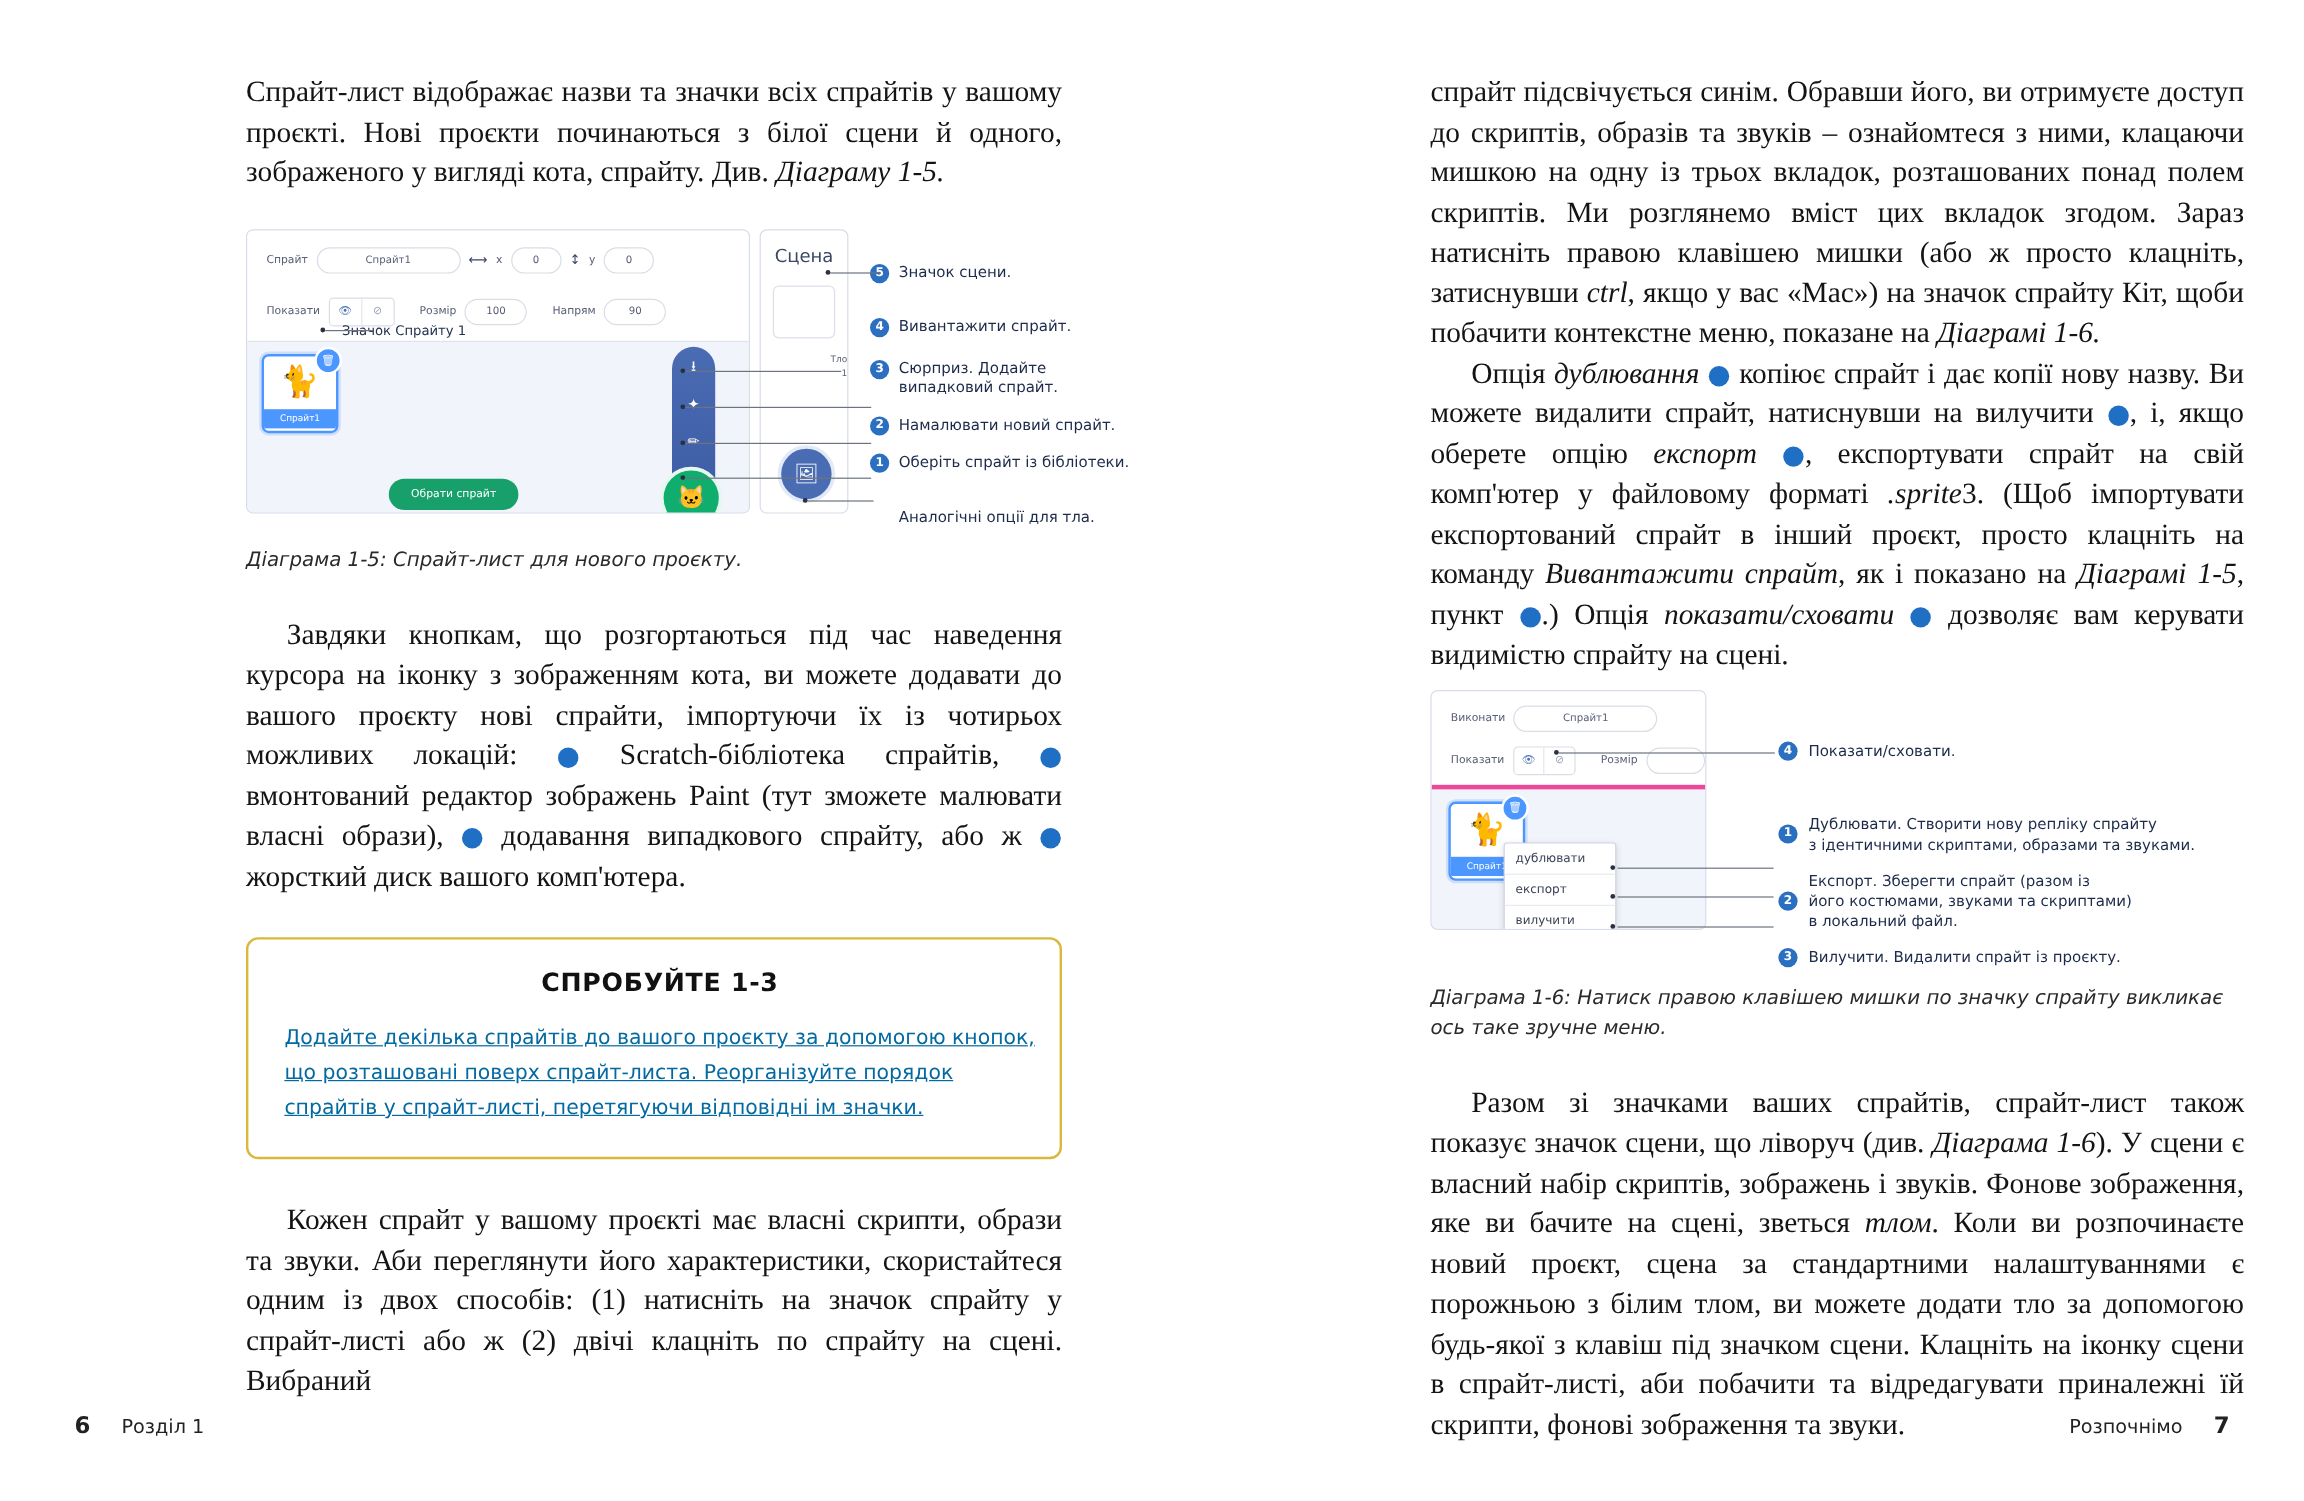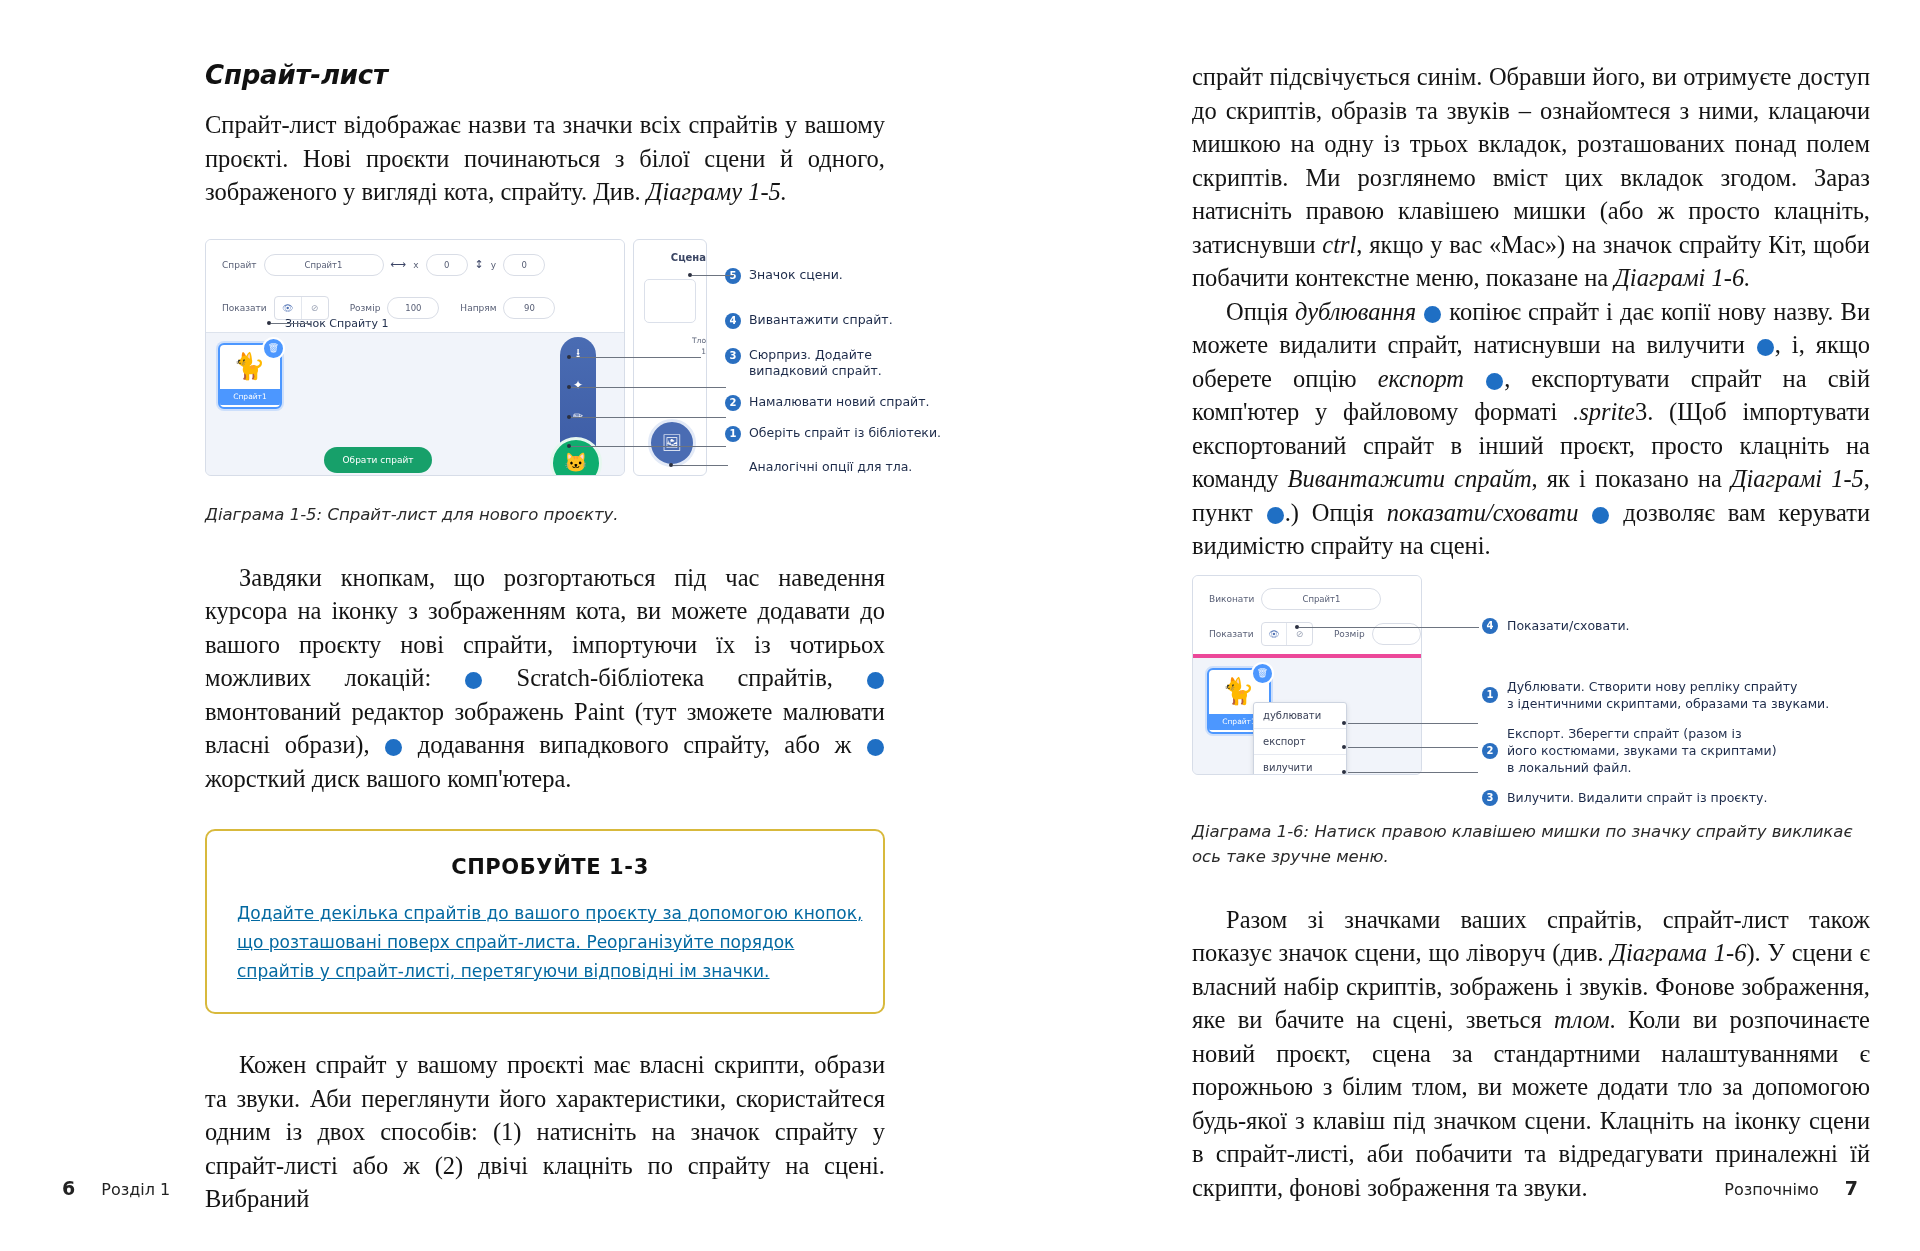--- a/index.html
+++ b/index.html
@@ -286,24 +286,24 @@
   .stage-panel {
     position: absolute;
     left: 428px; top: 0;
     width: 72px; height: 235px;
     background: #fff;
     border: 1px solid #d7dde8;
     border-radius: 6px;
   }
   .stage-title {
     font-family: "DejaVu Sans", sans-serif;
-    font-weight: bold;
-    font-size: 10px;
+    font-weight: normal;
+    font-size: 15px;
     color: #3b4664;
-    text-align: right;
+    text-align: center;
     padding-top: 12px;
   }
   .stage-thumb {
     margin: 16px auto 0 auto;
     width: 50px; height: 42px;
     border: 1px solid #dbe0ea;
     border-radius: 5px;
     background: #fff;
   }
   .stage-sub {
@@ -418,21 +418,20 @@
   }
 </style>
 </head>
 <body>
 
 <div class="spread">
 
   <div class="page">
     <div class="col-left">
 
-      <h2 class="section-title">Спрайт-лист</h2>
 
       <p class="body sp-after"><span>Спрайт-лист відображає назви та значки всіх спрайтів у вашому проєкті. Нові проєкти починаються з білої сцени й одного, зображеного у вигляді кота, спрайту. Див. </span><em class="it">Діаграму 1-5.</em></p>
 
       <div class="fig fig15">
 
         <div class="scratch-panel">
           <div class="sp-top">
             <div class="sp-row sp-row1">
               <span class="lbl">Спрайт</span>
               <span class="pill pill-name">Спрайт1</span>
@@ -501,21 +500,21 @@
 випадковий спрайт.</span>
           </div>
           <div class="callout" style="top:155px;">
             <span class="cmark">2</span>
             <span>Намалювати новий спрайт.</span>
           </div>
           <div class="callout" style="top:186px;">
             <span class="cmark">1</span>
             <span>Оберіть спрайт із бібліотеки.</span>
           </div>
-          <div class="callout" style="top:220px; padding-left:24px;">
+          <div class="callout" style="top:232px; padding-left:24px;">
             <span>Аналогічні опції для тла.</span>
           </div>
         </div>
 
         <div class="leader" style="left:487px; top:36px; width:42px;"></div>
         <div class="dot" style="left:483px; top:34px;"></div>
         <div class="leader" style="left:366px; top:118px; width:130px;"></div>
         <div class="dot" style="left:362px; top:116px;"></div>
         <div class="leader" style="left:366px; top:148px; width:155px;"></div>
         <div class="dot" style="left:362px; top:146px;"></div>

